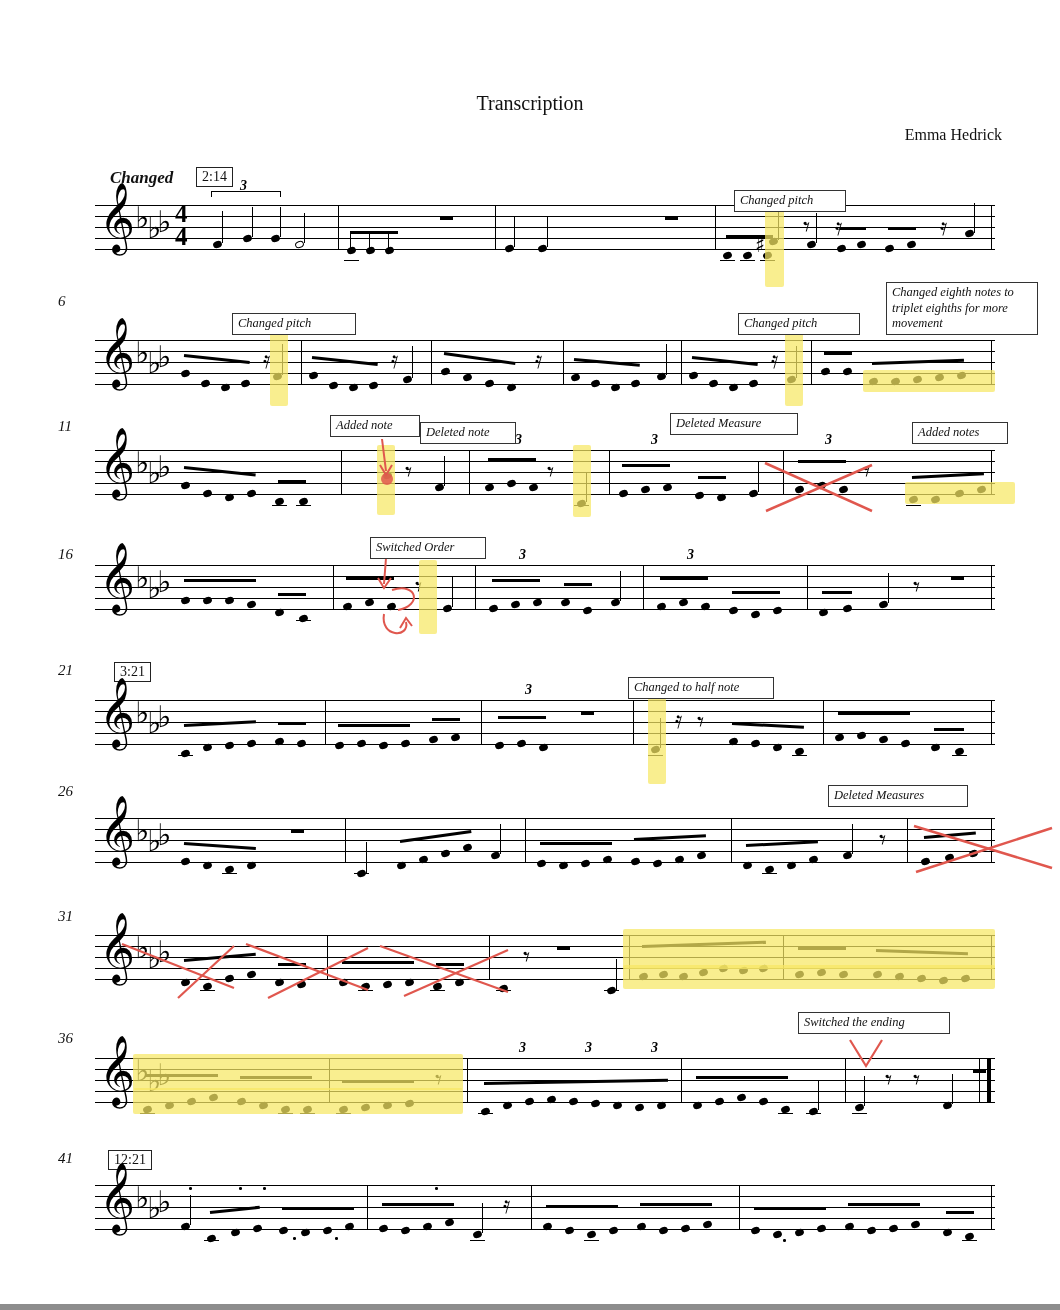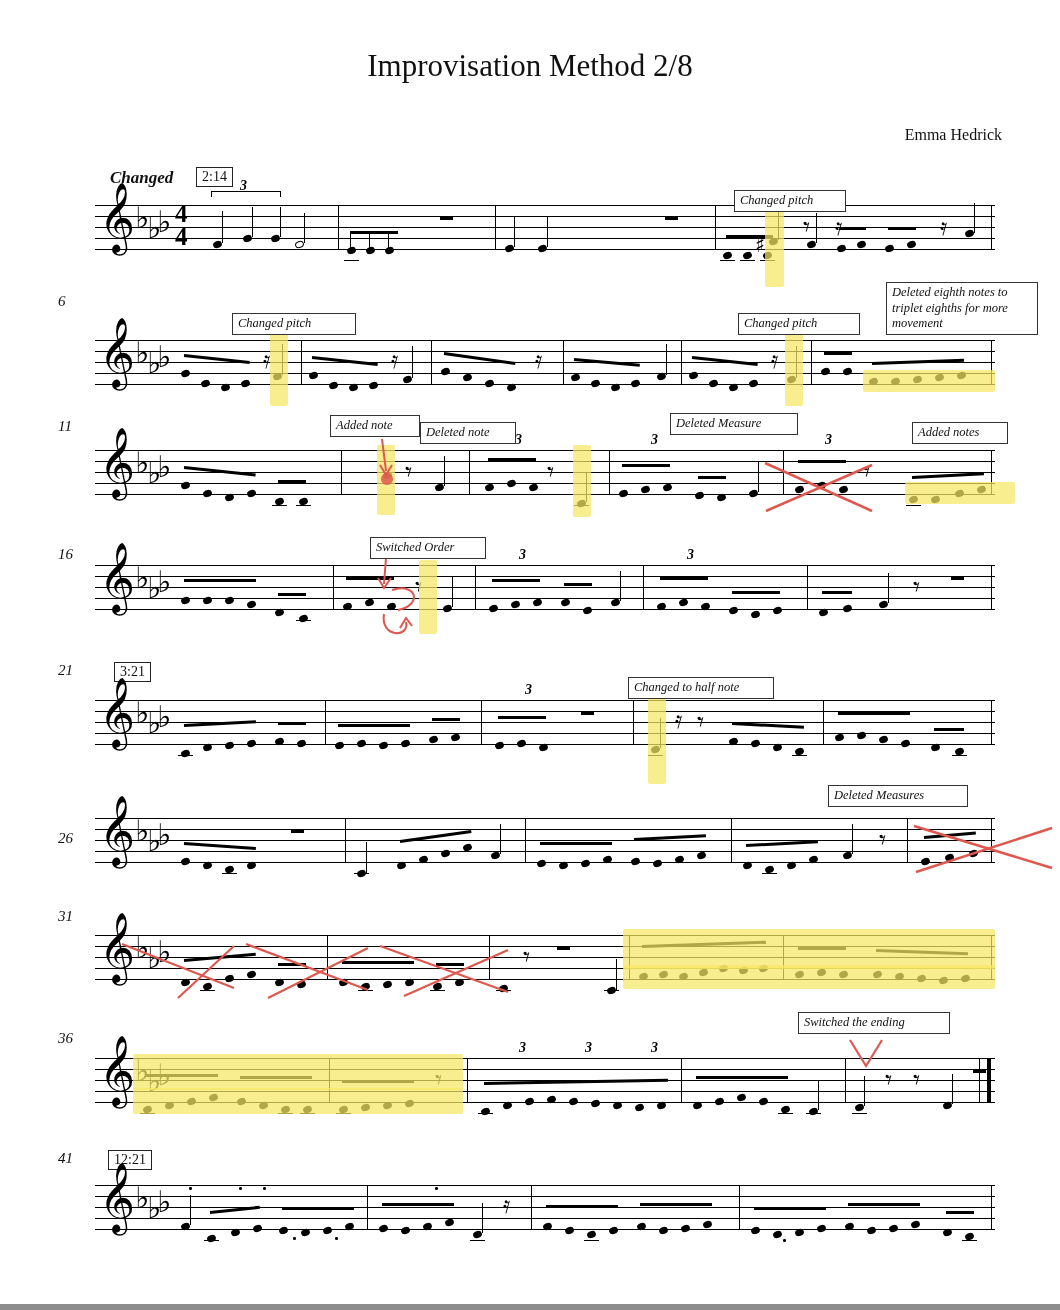--- a/index.html
+++ b/index.html
@@ -244,21 +244,21 @@
     border-left: 1.3px solid #000;
     border-right: 1.3px solid #000;
     height: 5px;
   }
 </style>
 </head>
 <body>
 
 <div class="page">
 
-  <div class="title">Improvisation Method 2/8</div>
+  <div class="subtitle">Transcription</div>
   <div class="composer">Emma Hedrick</div>
 
   <div class="tempo-mark" style="top:168px; left:110px;">Changed</div>
   <div class="timebox" style="top:167px; left:196px;">2:14</div>
 
   <div class="anno" style="top:190px; left:734px; width:100px;">Changed pitch</div>
 
   <div class="system" style="top:205px;">
     <div class="staff">
       <div class="ln"></div>
@@ -336,21 +336,21 @@
     <div class="rest8" style="left:845px; top:10px;">𝄿</div>
     <div class="note" style="left:870px; top:25px;"></div>
     <div class="stem" style="left:879px; top:-2px; height:30px;"></div>
 
     <div class="barline" style="left:896px;"></div>
   </div>
 
   <div class="sysnum" style="top:293px; left:58px;">6</div>
   <div class="anno" style="top:313px; left:232px; width:112px;">Changed pitch</div>
   <div class="anno" style="top:313px; left:738px; width:110px;">Changed pitch</div>
-  <div class="anno" style="top:282px; left:886px; width:140px;">Deleted eighth notes to triplet eighths for more movement</div>
+  <div class="anno" style="top:282px; left:886px; width:140px;">Changed eighth notes to triplet eighths for more movement</div>
 
   <div class="system" style="top:340px;">
     <div class="hl" style="left:175px; top:-8px; width:18px; height:74px;"></div>
     <div class="hl" style="left:690px; top:-8px; width:18px; height:74px;"></div>
     <div class="hl" style="left:768px; top:30px; width:132px; height:22px;"></div>
 
     <div class="staff">
       <div class="ln"></div>
         <div class="ln"></div>
         <div class="ln"></div>
@@ -678,21 +678,21 @@
     <div class="note" style="left:806px; top:40px;"></div>
     <div class="beam" style="left:743px; top:12px; width:72px;"></div>
     <div class="note" style="left:836px; top:44px;"></div>
     <div class="note" style="left:860px; top:48px;"></div>
     <div class="ledger" style="left:857px; top:55px;"></div>
     <div class="beam" style="left:839px; top:28px; width:30px;"></div>
 
     <div class="barline" style="left:896px;"></div>
   </div>
 
-  <div class="sysnum" style="top:830px; left:58px;">26</div>
+  <div class="sysnum" style="top:783px; left:58px;">26</div>
   <div class="anno" style="top:785px; left:828px; width:128px;">Deleted Measures</div>
 
   <div class="system" style="top:818px;">
     <div class="staff">
       <div class="ln"></div>
         <div class="ln"></div>
         <div class="ln"></div>
         <div class="ln"></div>
         <div class="ln"></div>
     </div>

